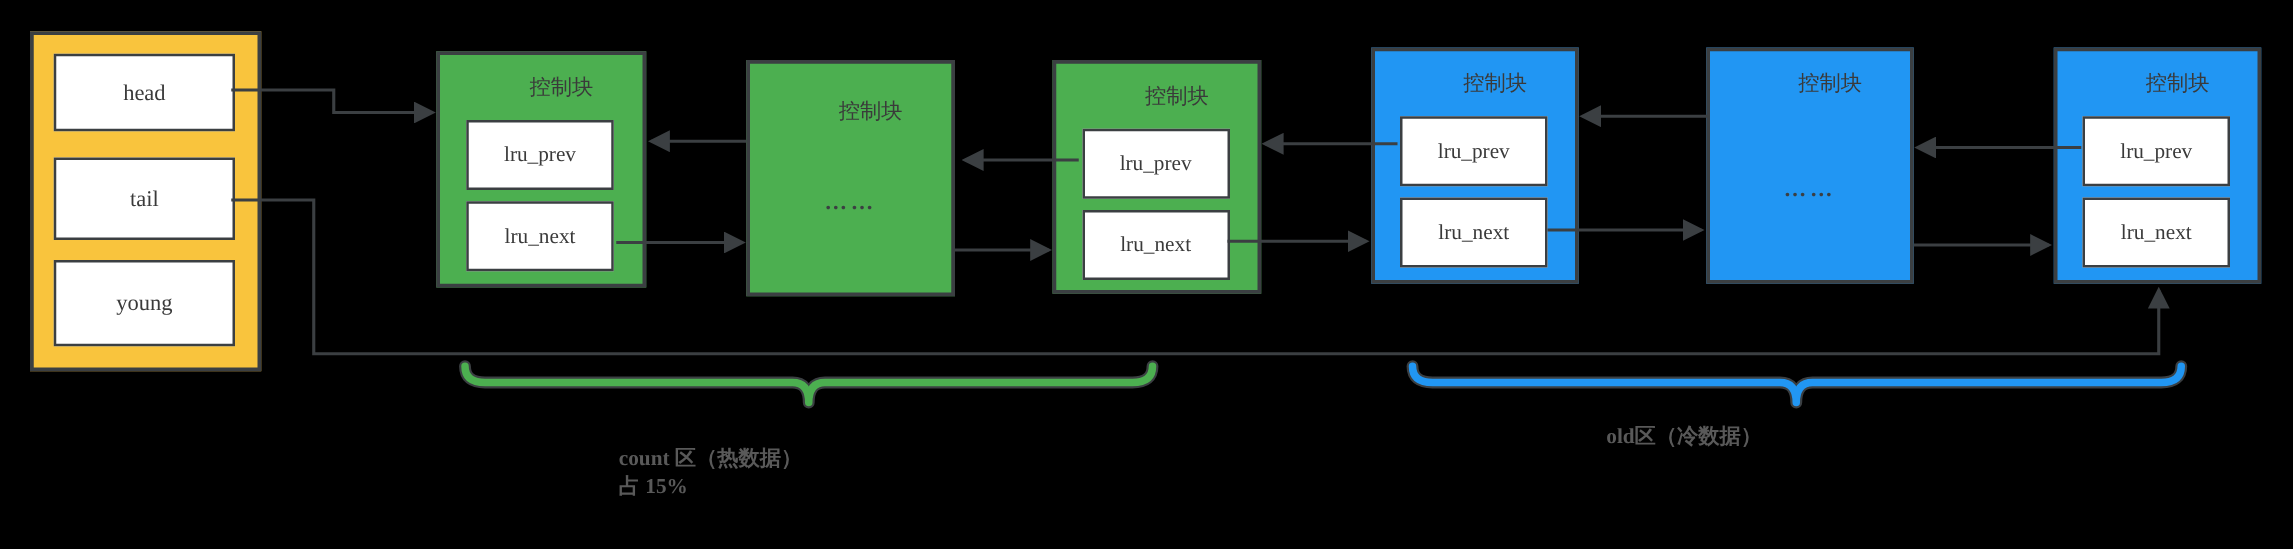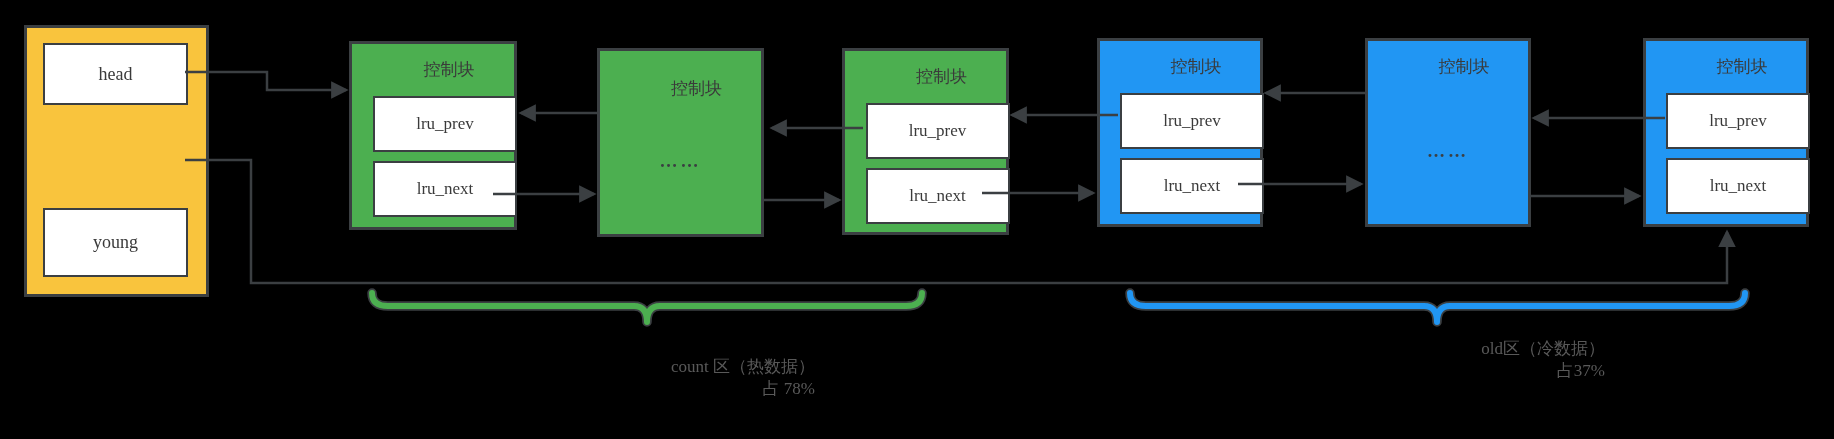--- a/index.html
+++ b/index.html
@@ -27,50 +27,53 @@
   .block.old{background:var(--old-fill);}
   #b1{left:349px;top:41px;width:168px;height:189px;}
   #b2{left:597px;top:48px;width:167px;height:189px;}
   #b3{left:842px;top:48px;width:167px;height:187px;}
   #b4{left:1097px;top:38px;width:166px;height:189px;}
   #b5{left:1365px;top:38px;width:166px;height:189px;}
   #b6{left:1643px;top:38px;width:166px;height:189px;}
   .block-title{margin-top:14px;text-align:center;font-size:17px;color:var(--field-text);
                font-family:"Liberation Sans","DejaVu Sans",sans-serif;margin-left:32px;}
   #b2 .block-title{margin-top:26px;}
-  .bf{position:absolute;left:50%;margin-left:-60px;width:144px;height:56px;
+  .bf{position:absolute;left:50%;margin-left:-60px;width:118px;height:56px;
       background:var(--field-fill);border:2px solid var(--border);
       display:flex;align-items:center;justify-content:center;font-size:17px;color:var(--field-text);}
   .bf-prev{top:52px;}
   .bf-next{top:117px;text-align:right;}
   .ellipsis{position:absolute;top:100px;left:0;width:100%;text-align:center;
             font-size:18px;letter-spacing:3px;color:var(--border);font-weight:bold;}
 
   
   #wires{position:absolute;left:0;top:0;width:1834px;height:439px;pointer-events:none;}
   .arrow{stroke:var(--arrow);stroke-width:2.5;fill:none;}
   #ah path{fill:var(--arrow);}
   .brace-o{stroke:var(--border);stroke-width:9.5;fill:none;stroke-linecap:round;stroke-linejoin:round;}
   .brace-fill-young{stroke:var(--young-fill);stroke-width:6;fill:none;stroke-linecap:round;stroke-linejoin:round;}
   .brace-fill-old{stroke:var(--old-fill);stroke-width:6;fill:none;stroke-linecap:round;stroke-linejoin:round;}
 
   
-  .region-label{position:absolute;text-align:right;color:var(--label-text);
-                font-size:17px;line-height:22px;}
+  .region-label{position:absolute;text-align:left;color:var(--label-text);
+                font-size:17px;line-height:22px;font-weight:bold;}
   #label-young{left:495px;top:356px;width:320px;}
   #label-old{left:1285px;top:338px;width:320px;}
 </style>
 </head>
 <body>
 
 <div id="canvas">
 
   <div id="pbox">
     <div class="pf" id="pf-head">
       <span>head</span>
+    </div>
+    <div class="pf" id="pf-tail">
+      <span>tail</span>
     </div>
     <div class="pf" id="pf-count">
       <span>young</span>
     </div>
   </div>
 
   <div class="block young" id="b1">
     <div class="block-title">控制块</div>
     <div class="bf bf-prev">
       <span>lru_prev</span>
@@ -147,20 +150,19 @@
     </g>
 
     <g>
       <path class="brace-o" d="M1130 293 Q1130 306 1146 306 L1424 306 Q1437 306 1437 322 Q1437 306 1450 306 L1729 306 Q1745 306 1745 293"></path>
       <path class="brace-fill-old" d="M1130 293 Q1130 306 1146 306 L1424 306 Q1437 306 1437 322 Q1437 306 1450 306 L1729 306 Q1745 306 1745 293"></path>
     </g>
   </svg>
 
   <div class="region-label" id="label-young">
     <div>count 区（热数据）</div>
-    <div>占 78%</div>
+    <div>占 15%</div>
   </div>
   <div class="region-label" id="label-old">
     <div>old区（冷数据）</div>
-    <div>占37%</div>
   </div>
 
 </div>
 
 </body></html>

